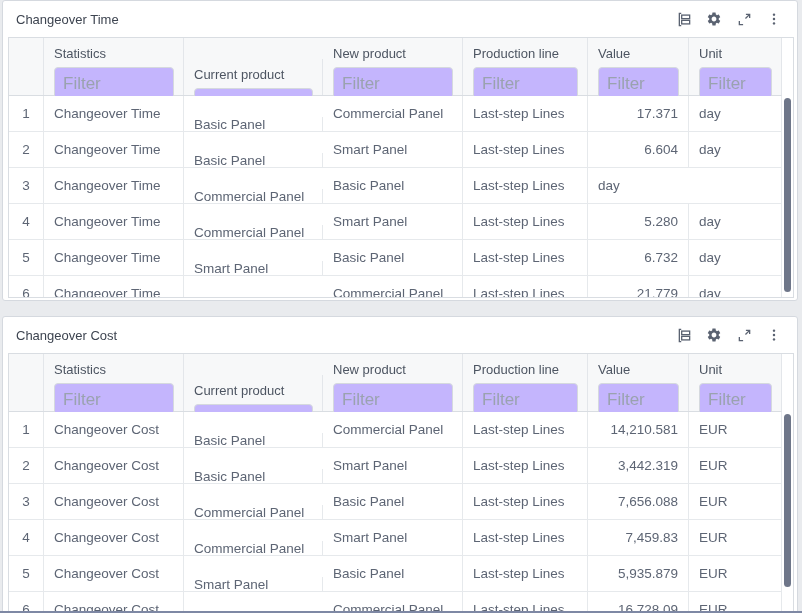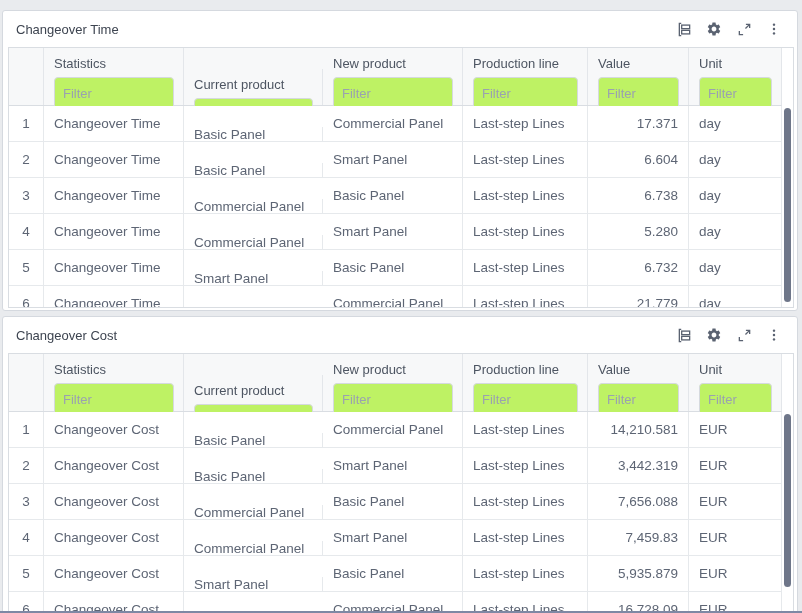--- a/index.html
+++ b/index.html
@@ -6,42 +6,42 @@
   body{
     width:802px;height:613px;position:relative;overflow:hidden;
     background:#e9ebee;
     font-family:"Liberation Sans",sans-serif;
   }
   .panel{
     position:absolute;left:2px;width:796px;height:301px;
     background:#fff;border:1px solid #d5d9df;border-radius:3px;
     box-sizing:border-box;
   }
-  #panel-0{top:10px;}
+  #panel-0{top:0;}
   #panel-1{top:316px;}
   .panel-header{height:36px;display:flex;align-items:center;padding:0 13px;box-sizing:border-box;}
   .panel-title{flex:1;font-size:13px;color:#3d4450;}
   .icon-btn{width:20px;height:20px;margin-left:10px;background:none;border:none;padding:0;cursor:pointer;
     display:flex;align-items:center;justify-content:center;}
   .icon-btn svg{display:block;}
 
   .grid{
     position:absolute;left:5px;right:3px;top:36px;bottom:2px;
     border:1px solid #d9dde2;box-sizing:border-box;background:#fff;overflow:hidden;
   }
   .grid-header{
     height:58px;background:#f7f8f9;border-bottom:1px solid #d9dde2;
     display:flex;width:calc(100% - 11px);box-sizing:border-box;border-right:1px solid #e3e6ea;
   }
   .hdr-cell{box-sizing:border-box;border-right:1px solid #e3e6ea;padding:8px 9px 0 10px;}
   .hdr-cell:last-child{border-right:none;}
   .hdr-label{font-size:13px;color:#4d5562;margin-bottom:6px;}
   .filter-input{
     width:100%;box-sizing:border-box;height:33px;border:1px solid #d5d9de;border-radius:4px;
-    font-family:"Liberation Sans",sans-serif;font-size:13px;color:#5c6472;padding:0 8px;outline:none;background:#bef264;
+    font-family:"Liberation Sans",sans-serif;font-size:17px;color:#5c6472;padding:0 8px;outline:none;background:#c4b5fd;
   }
   .filter-input::placeholder{color:#9aa2af;}
 
   .grid-body{position:absolute;top:58px;left:0;right:0;bottom:0;overflow:hidden;}
   .row{
     display:flex;height:36px;box-sizing:border-box;background:#fff;
     border-bottom:1px solid #e6e9ec;width:calc(100% - 11px);border-right:1px solid #e6e9ec;
   }
   .c{
     box-sizing:border-box;border-right:1px solid #e6e9ec;display:flex;align-items:center;
@@ -152,21 +152,20 @@
         <div class="c w-prod">Last-step Lines</div>
         <div class="c w-val">6.604</div>
         <div class="c w-unit">day</div>
       </div>
       <div class="row">
         <div class="c w-num">3</div>
         <div class="c w-stat">Changeover Time</div>
         <div class="c w-cur">Commercial Panel</div>
         <div class="c w-new">Basic Panel</div>
         <div class="c w-prod">Last-step Lines</div>
-        <div class="c w-val">6.738</div>
         <div class="c w-unit">day</div>
       </div>
       <div class="row">
         <div class="c w-num">4</div>
         <div class="c w-stat">Changeover Time</div>
         <div class="c w-cur">Commercial Panel</div>
         <div class="c w-new">Smart Panel</div>
         <div class="c w-prod">Last-step Lines</div>
         <div class="c w-val">5.280</div>
         <div class="c w-unit">day</div>

